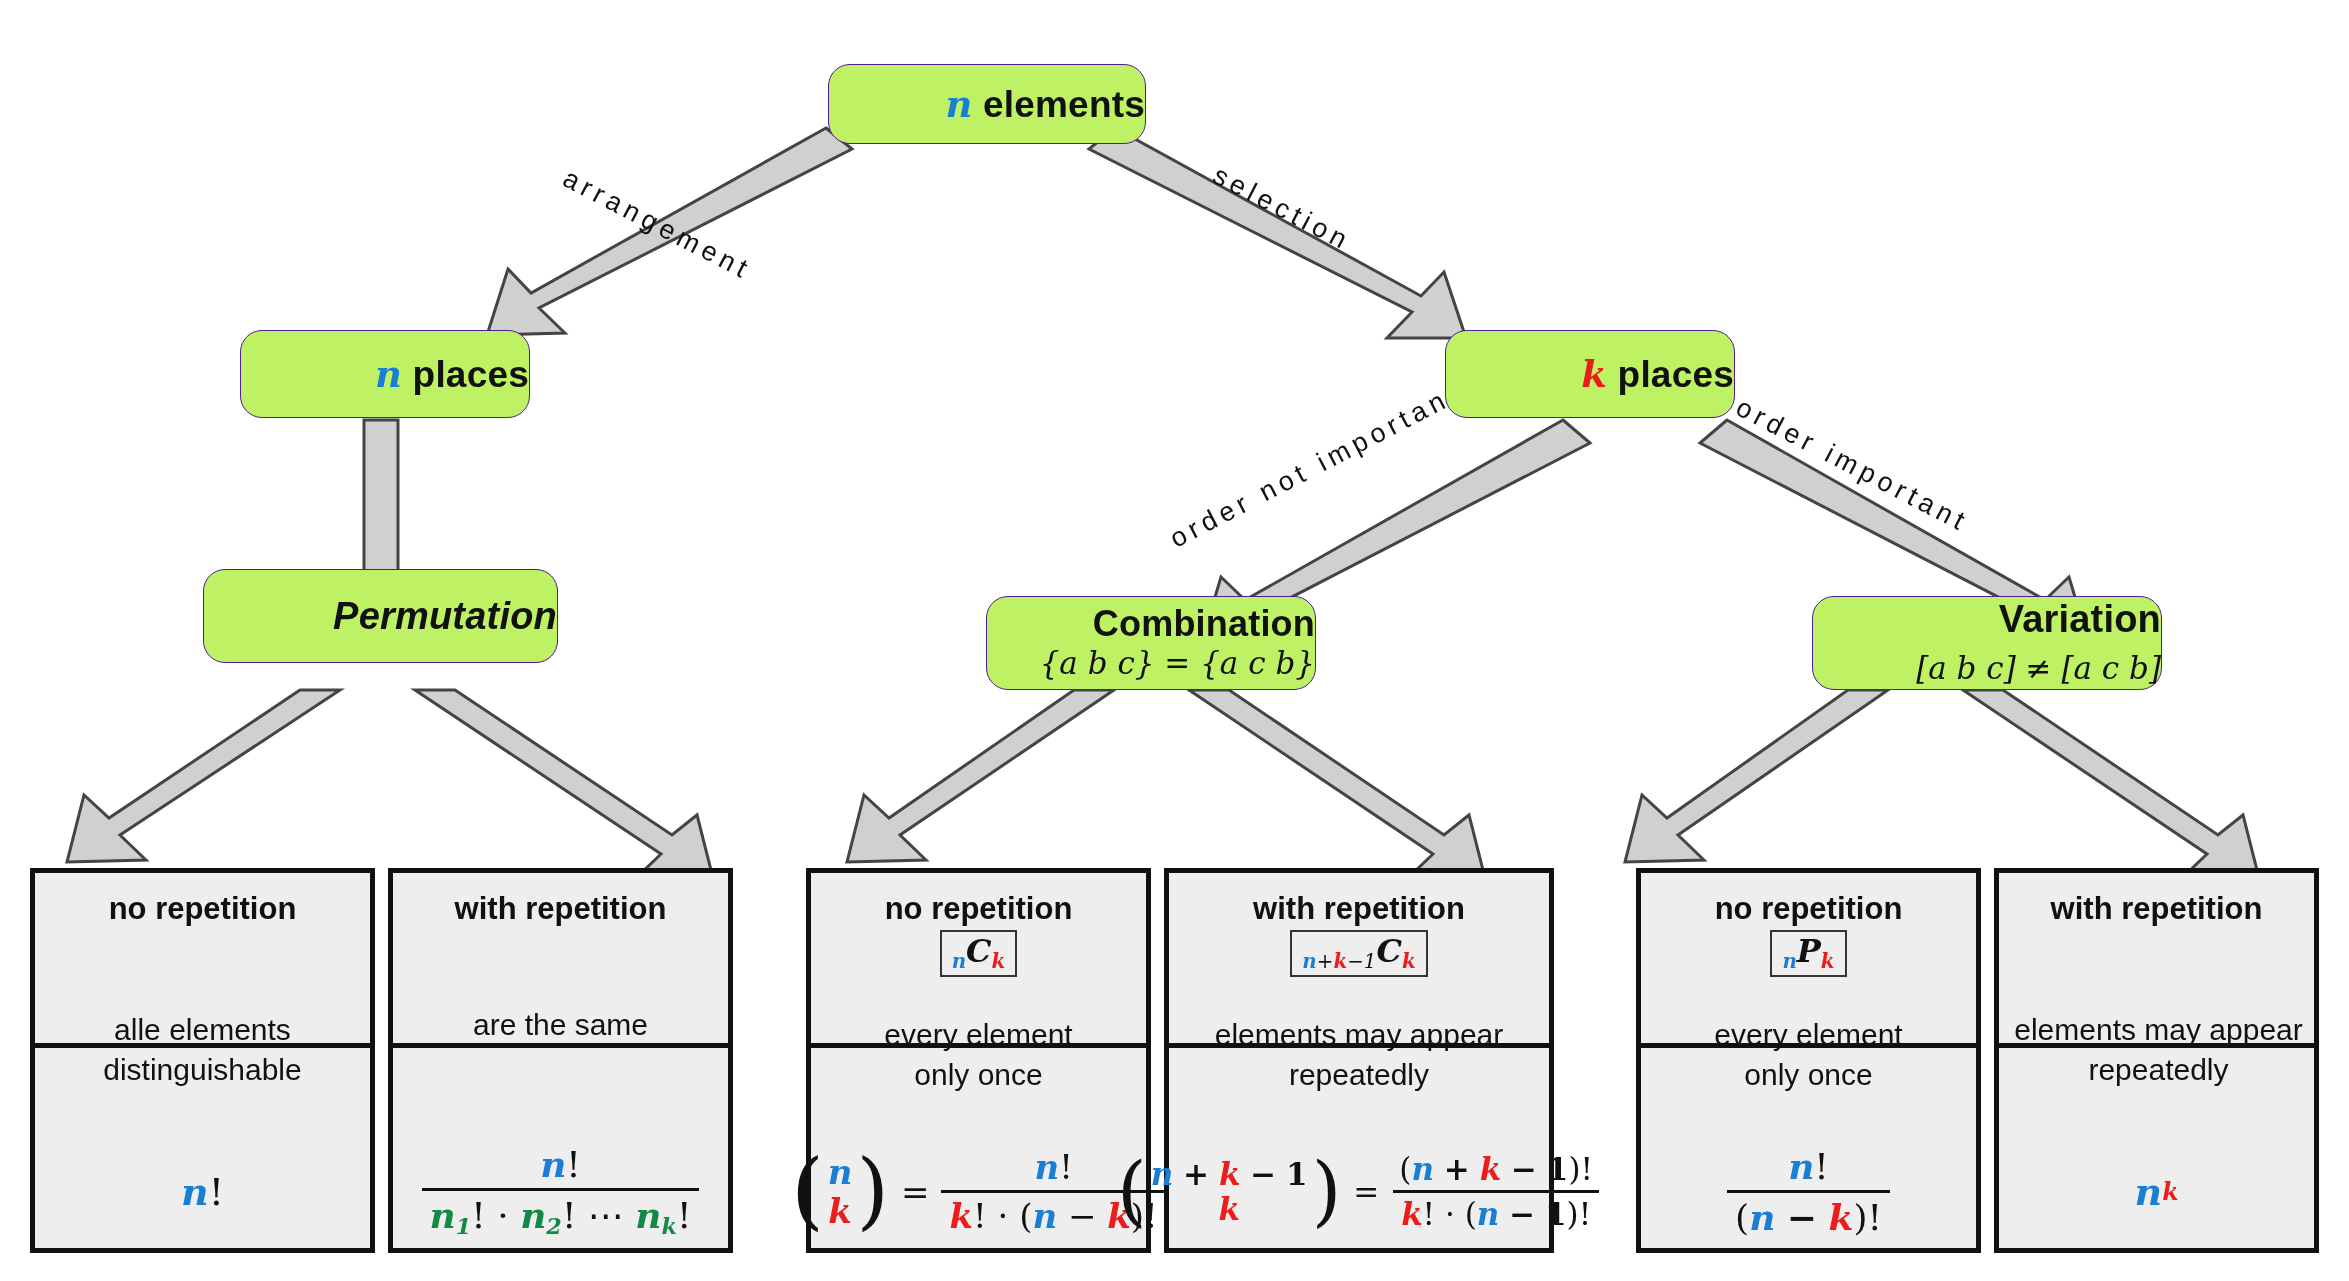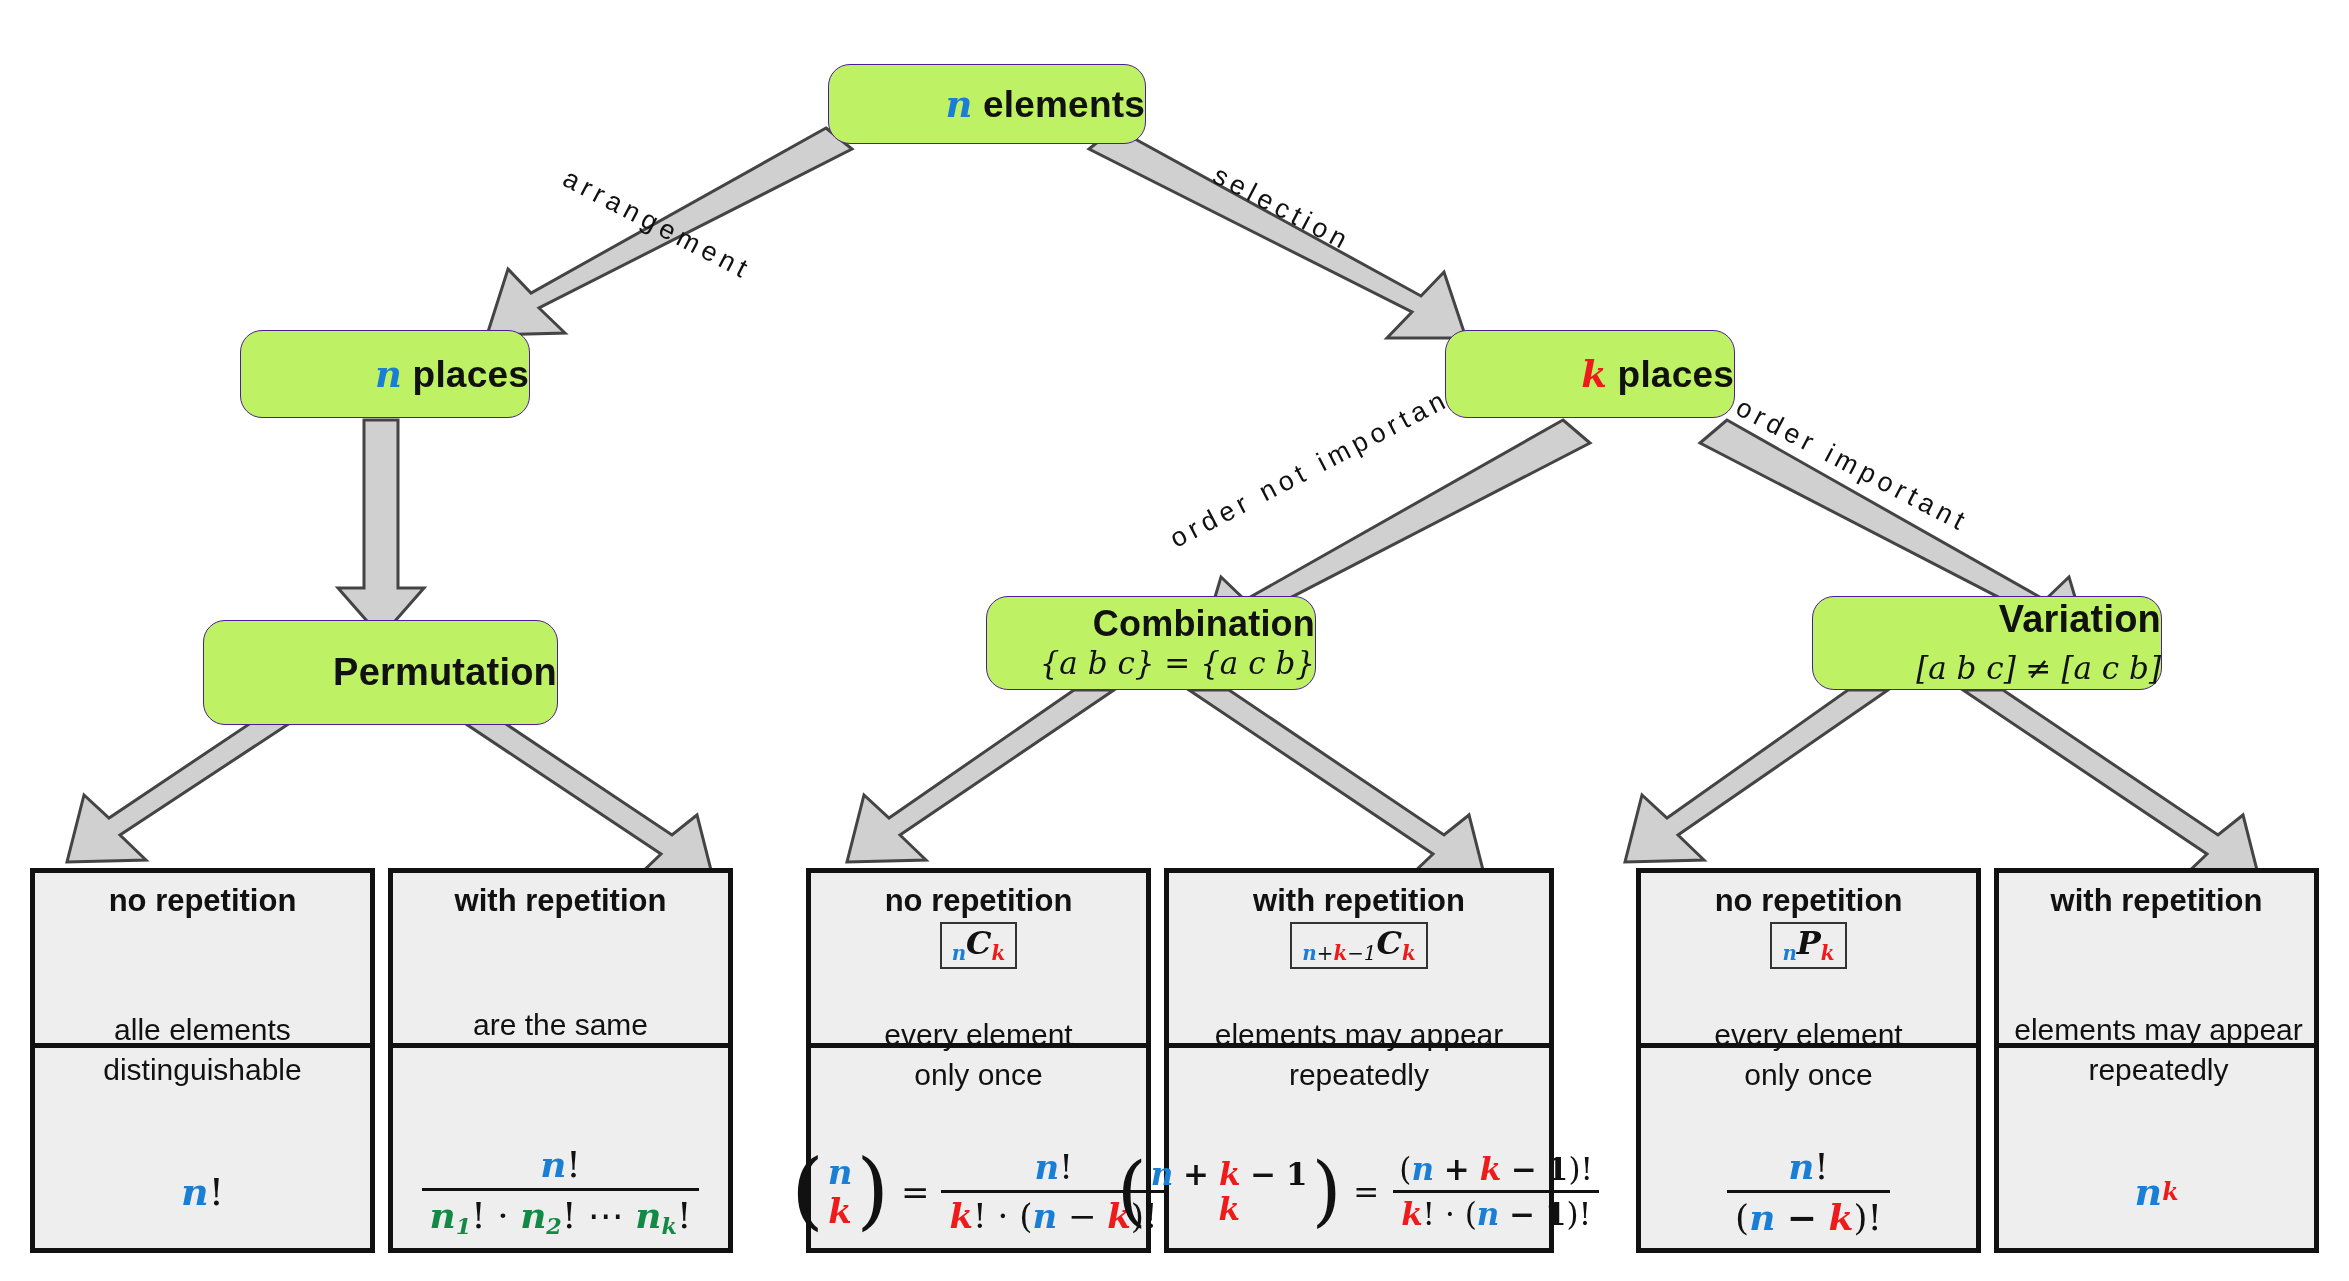--- a/index.html
+++ b/index.html
@@ -20,21 +20,21 @@
 
   .sub{font-size:.62em;vertical-align:-0.28em;font-style:italic;}
   .sup{font-size:.62em;vertical-align:0.52em;font-style:italic;}
 
   .setline{font-family:"DejaVu Serif",serif;font-style:italic;color:#111;}
 
   
   .leaf{position:absolute;box-sizing:border-box;border:5px solid #111;background:#eeeeee;
         display:flex;flex-direction:column;}
   .leaf .cellA{flex:0 0 175px;border-bottom:5px solid #111;display:flex;flex-direction:column;
-        align-items:center;box-sizing:border-box;padding-top:10px;}
+        align-items:center;box-sizing:border-box;padding-top:18px;}
   .leaf .cellB{flex:1 1 auto;display:flex;align-items:center;justify-content:center;box-sizing:border-box;}
   .leaf .hd{font-weight:bold;font-size:31px;color:#111;}
   .leaf .symbox{margin-top:3px;border:2px solid #333;padding:2px 10px 3px 10px;background:#eee;
         font-family:"DejaVu Serif",serif;font-size:32px;line-height:1.1;}
 
   
   .frac{display:inline-flex;flex-direction:column;align-items:center;vertical-align:middle;
         font-family:"DejaVu Serif",serif;}
   .frac .num{padding:0 8px 3px 8px;}
   .frac .den{padding:3px 8px 0 8px;border-top:3px solid #111;}
@@ -94,21 +94,21 @@
       <span class="v-blue">n</span><span>&nbsp;</span><span>places</span>
     </div>
   </div>
 
   <div class="node rnode" style="left:1445px;top:330px;width:290px;height:88px;">
     <div class="ttl" style="font-size:37px;">
       <span class="v-red">k</span><span>&nbsp;</span><span>places</span>
     </div>
   </div>
 
-  <div class="node rnode" style="left:203px;top:620px;width:355px;height:105px;">
+  <div class="node rnode" style="left:203px;top:569px;width:355px;height:94px;font-style:italic;">
     <div class="ttl" style="font-size:38px;">Permutation</div>
   </div>
 
   <div class="node rnode" style="left:986px;top:596px;width:330px;height:94px;">
     <div class="ttl" style="font-size:36px;line-height:1.05;">Combination</div>
     <div class="setline" style="font-size:31px;margin-top:2px;">{a b c} = {a c b}</div>
   </div>
 
   <div class="node rnode" style="left:1812px;top:596px;width:350px;height:94px;">
     <div class="ttl" style="font-size:38px;line-height:1.05;">Variation</div>

